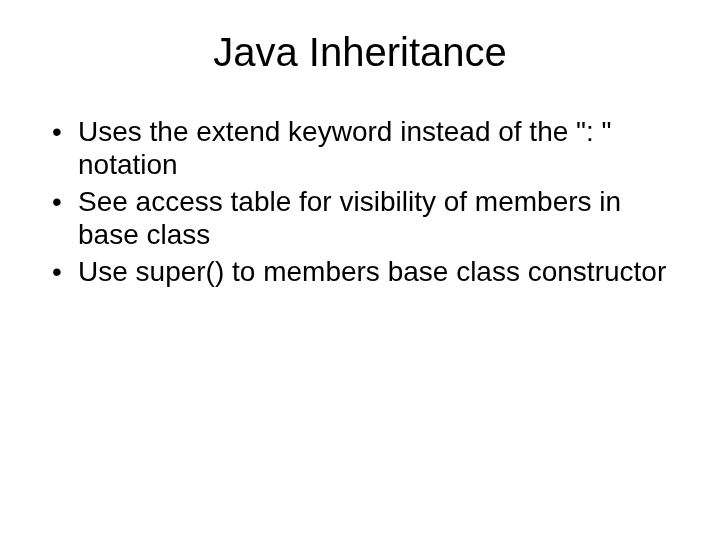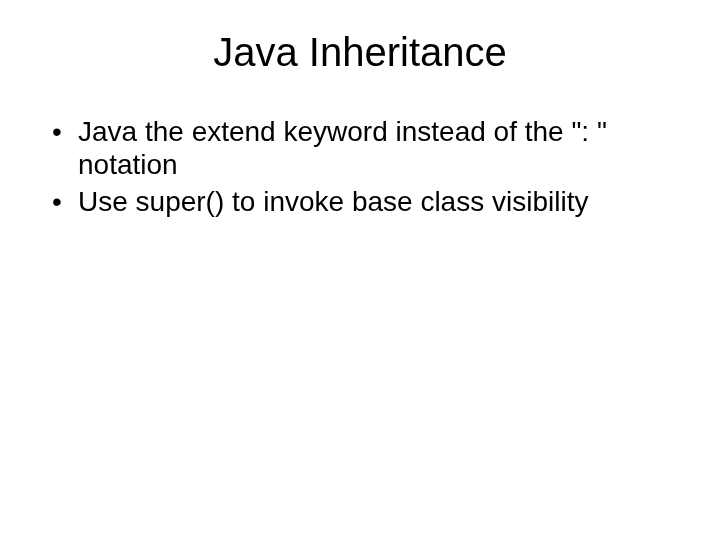--- a/index.html
+++ b/index.html
@@ -44,16 +44,17 @@
     line-height: 1.18;
   }
 </style>
 </head>
 <body>
 
 <div class="slide">
   <h1 class="title">Java Inheritance</h1>
 
   <ul class="bullets">
-    <li>Java the extend keyword instead of the ": " notation</li>
-    <li>Use super() to invoke base class visibility</li>
+    <li>Uses the extend keyword instead of the ": " notation</li>
+    <li>See access table for visibility of members in base class</li>
+    <li>Use super() to members base class constructor</li>
   </ul>
 </div>
 
 </body></html>

